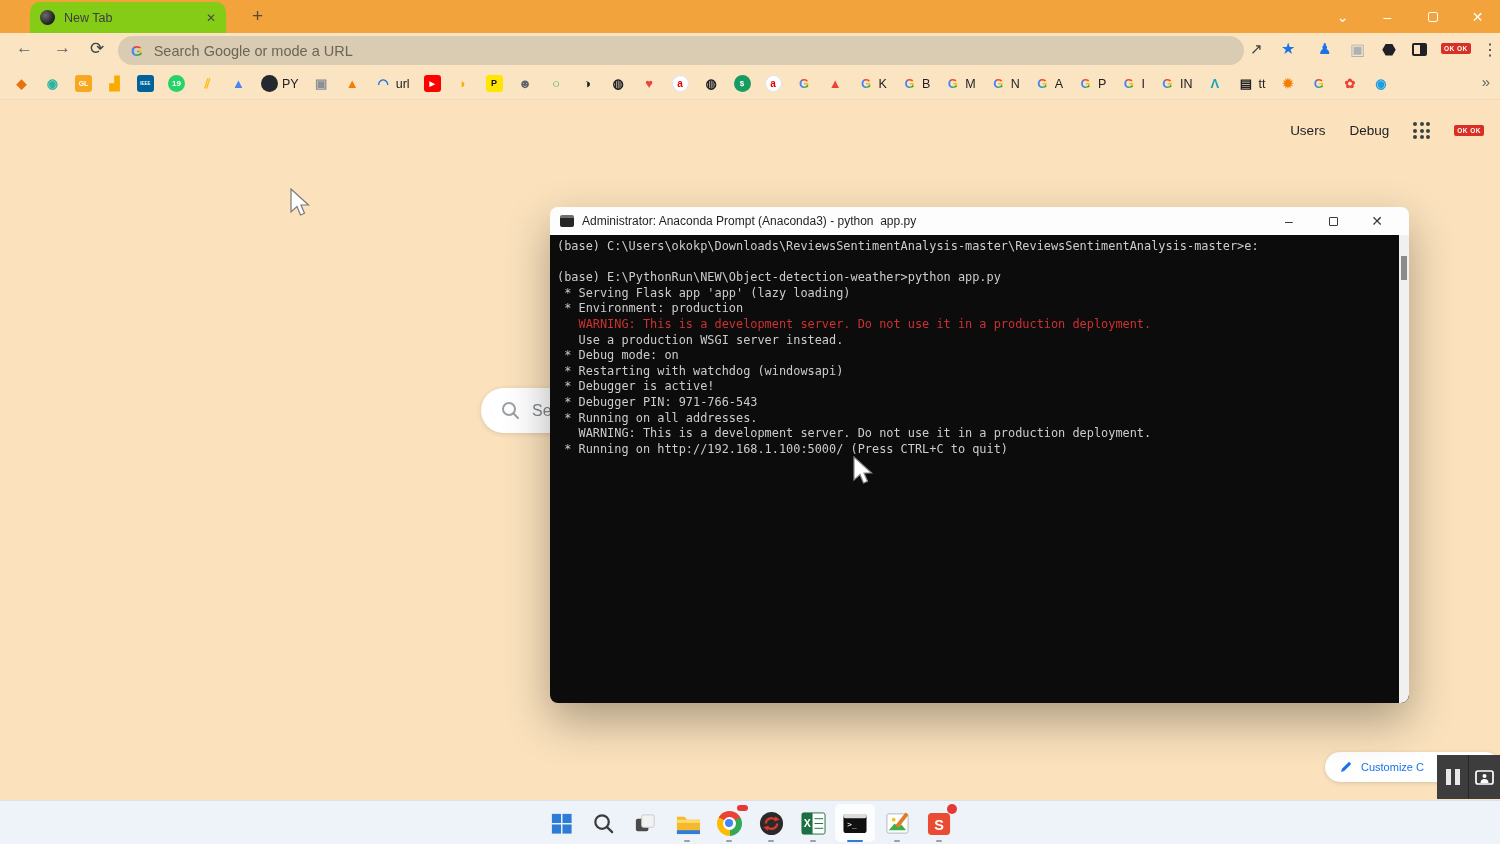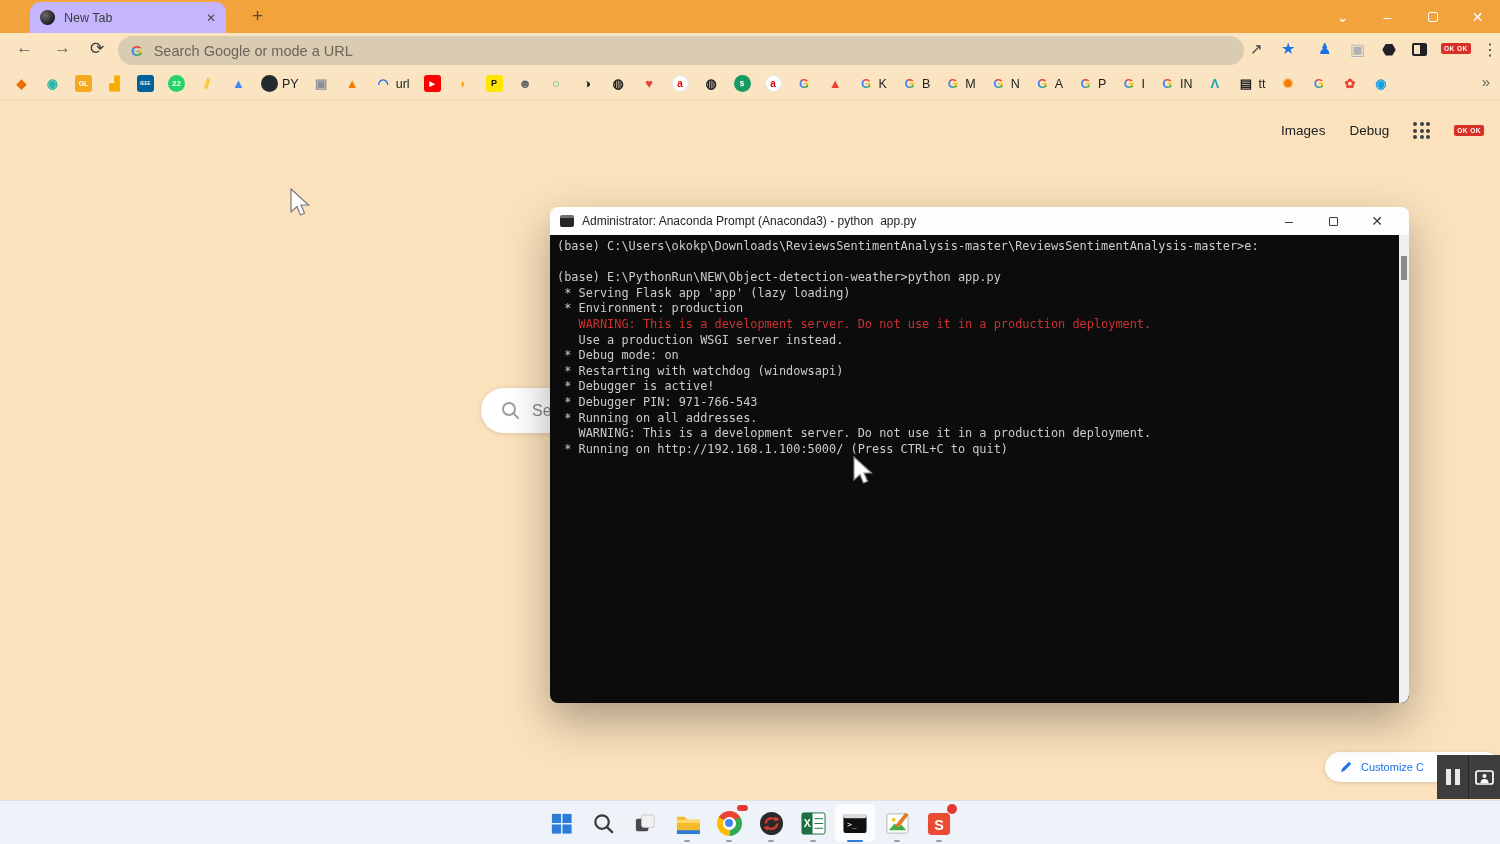--- a/index.html
+++ b/index.html
@@ -2,21 +2,21 @@
 <html><head>
 <meta charset="utf-8">
 <style>
   * { margin:0; padding:0; box-sizing:border-box; }
   html,body { width:1500px; height:844px; overflow:hidden; }
   body { font-family:"Liberation Sans", sans-serif; }
   #stage { position:relative; width:1500px; height:844px; background:#fbe2bd; overflow:hidden; }
 
   
   .tabstrip { position:absolute; left:0; top:0; width:100%; height:33px; background:#f2a33c; }
-  .tab { position:absolute; left:30px; top:2px; width:196px; height:31px; background:#c4b5fd;
+  .tab { position:absolute; left:30px; top:2px; width:196px; height:31px; background:#84cc16;
          border-radius:10px 10px 0 0; display:flex; align-items:center; padding:0 10px; }
   .tab-favicon { width:15px; height:15px; border-radius:50%; background:radial-gradient(circle at 35% 35%, #6a6a6a, #1d1d1d 70%); flex:0 0 auto; }
   .tab-title { font-size:12.5px; color:#3c4043; margin-left:9px; white-space:nowrap; }
   .tab-close { margin-left:auto; font-size:12px; color:#4a4a4a; cursor:default; }
   .newtab-plus { position:absolute; left:252px; top:5px; font-size:19px; color:#5b4a33; line-height:22px; }
   .win-controls { position:absolute; right:0; top:0; height:33px; display:flex; align-items:center; }
   .wc { width:45px; text-align:center; color:#fff; font-size:14px; }
   .wc-restore { display:inline-block; width:10px; height:10px; border:1.5px solid #fff; border-radius:2px; }
 
   
@@ -150,21 +150,21 @@
       <span class="bm">
         <span class="bm-ico" style="color: rgb(255, 255, 255); background: rgb(246, 168, 33); border-radius: 3px; font-size: 7px;">GL</span>
       </span>
       <span class="bm">
         <span class="bm-ico" style="color: rgb(249, 171, 0);">▟</span>
       </span>
       <span class="bm">
         <span class="bm-ico" style="color: rgb(255, 255, 255); background: rgb(0, 98, 155); border-radius: 3px; font-size: 4.5px;">IEEE</span>
       </span>
       <span class="bm">
-        <span class="bm-ico" style="color: rgb(255, 255, 255); background: rgb(37, 211, 102); border-radius: 50%; font-size: 8px;">22</span>
+        <span class="bm-ico" style="color: rgb(255, 255, 255); background: rgb(37, 211, 102); border-radius: 50%; font-size: 8px;">19</span>
       </span>
       <span class="bm">
         <span class="bm-ico" style="color: rgb(251, 188, 4);">⫽</span>
       </span>
       <span class="bm">
         <span class="bm-ico" style="color: rgb(66, 133, 244);">▲</span>
       </span>
       <span class="bm">
         <span class="bm-ico" style="color: rgb(255, 255, 255); background: rgb(36, 41, 47); border-radius: 50%;"></span>
         <em class="bm-label">PY</em>
@@ -269,21 +269,21 @@
       <span class="bm">
         <span class="bm-ico" style="color: rgb(234, 67, 53);">✿</span>
       </span>
       <span class="bm">
         <span class="bm-ico" style="color: rgb(26, 159, 224);">◉</span>
       </span>
     </div>
   <span class="bm-overflow">»</span>
 
   <div class="ntp-links">
-    <span class="ntp-link">Images</span>
+    <span class="ntp-link">Users</span>
     <span class="ntp-link">Debug</span>
     <span class="grid-ic">
         <i></i>
         <i></i>
         <i></i>
         <i></i>
         <i></i>
         <i></i>
         <i></i>
         <i></i>

